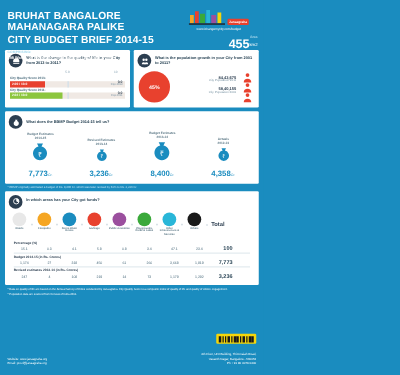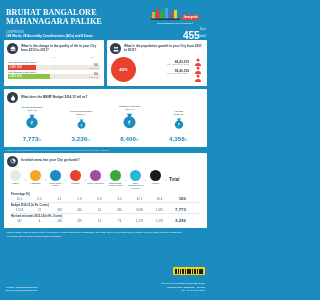--- a/index.html
+++ b/index.html
@@ -1,21 +1,21 @@
 <!DOCTYPE html>
 <html><head>
 <meta charset="utf-8">
 <style>
   html,body{margin:0;padding:0;}
   body{width:211px;height:300px;background:#1a8cbf;font-family:"Liberation Sans",sans-serif;overflow:hidden;}
   .page{position:relative;width:211px;height:300px;background:#1a8cbf;}
 
   
   .header{position:relative;padding:8px 6px 4px 6px;height:40px;box-sizing:border-box;}
-  .title{color:#ffffff;font-weight:bold;font-size:8.2px;line-height:9.4px;letter-spacing:.1px;width:130px;font-family:Liberation Serif, serif;}
+  .title{color:#ffffff;font-weight:bold;font-size:8.2px;line-height:9.4px;letter-spacing:.1px;width:130px;}
   .comprising-lbl{color:#9fd6ec;font-size:2.6px;font-weight:bold;letter-spacing:.15px;margin-top:4px;}
   .comprising-txt{color:#ffffff;font-size:3.1px;font-weight:bold;margin-top:.5px;}
 
   .brandbox{position:absolute;right:5px;top:6px;width:62px;text-align:center;}
   .logo{display:flex;align-items:flex-end;justify-content:center;gap:1px;height:14px;}
   .logo svg{display:block;}
   .logo-tag{background:#e8412e;color:#fff;font-size:2.6px;font-weight:bold;line-height:3.1px;padding:1px 1.5px;border-radius:1px;text-align:left;}
   .brand-url{color:#ffffff;font-size:2.5px;margin-top:1.5px;}
 
   .areabox{position:absolute;right:5px;top:27px;text-align:right;color:#fff;}
@@ -92,20 +92,21 @@
   .f-logo i{display:block;width:1.6px;height:5px;background:#1a1a1a;}
 </style>
 </head>
 <body>
 
 <div class="page">
 
   <div class="header">
     <div class="title">
       <div>BRUHAT BANGALORE MAHANAGARA PALIKE</div>
+      <div>CITY BUDGET BRIEF 2014-15</div>
     </div>
     <div class="comprising-lbl">COMPRISING:</div>
     <div class="comprising-txt">198 Wards, 28 Assembly Constituencies (ACs) and 8 Zones</div>
 
     <div class="brandbox">
       <div class="logo">
         <svg width="30" height="14" viewBox="0 0 30 14">
           <rect x="1" y="6" width="3" height="7" fill="#f5a623"></rect>
           <rect x="5" y="3" width="3" height="10" fill="#e8412e"></rect>
           <rect x="9" y="5" width="4" height="8" fill="#3aa93a"></rect>

